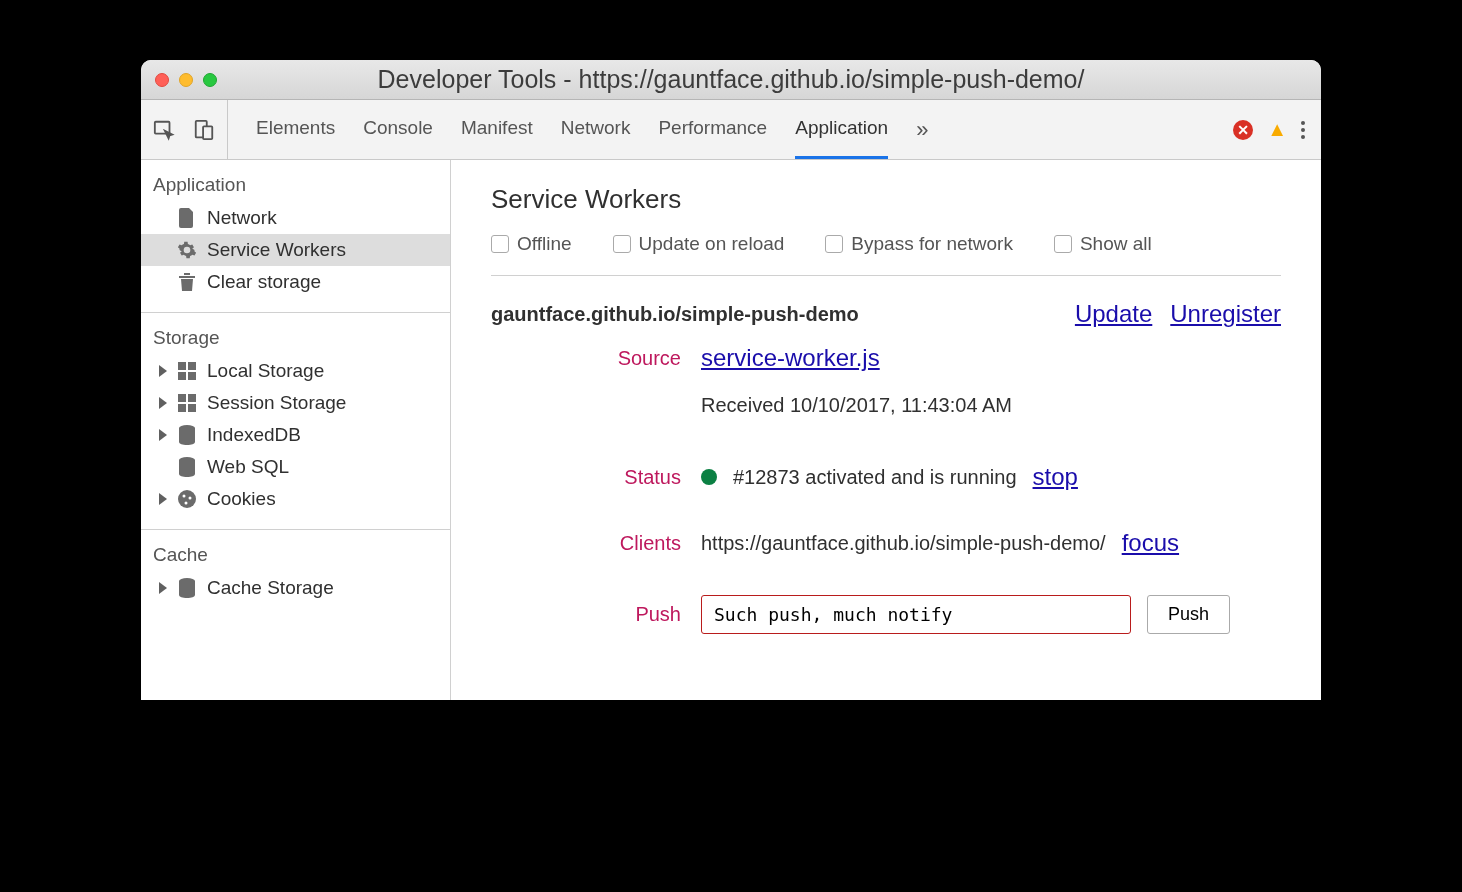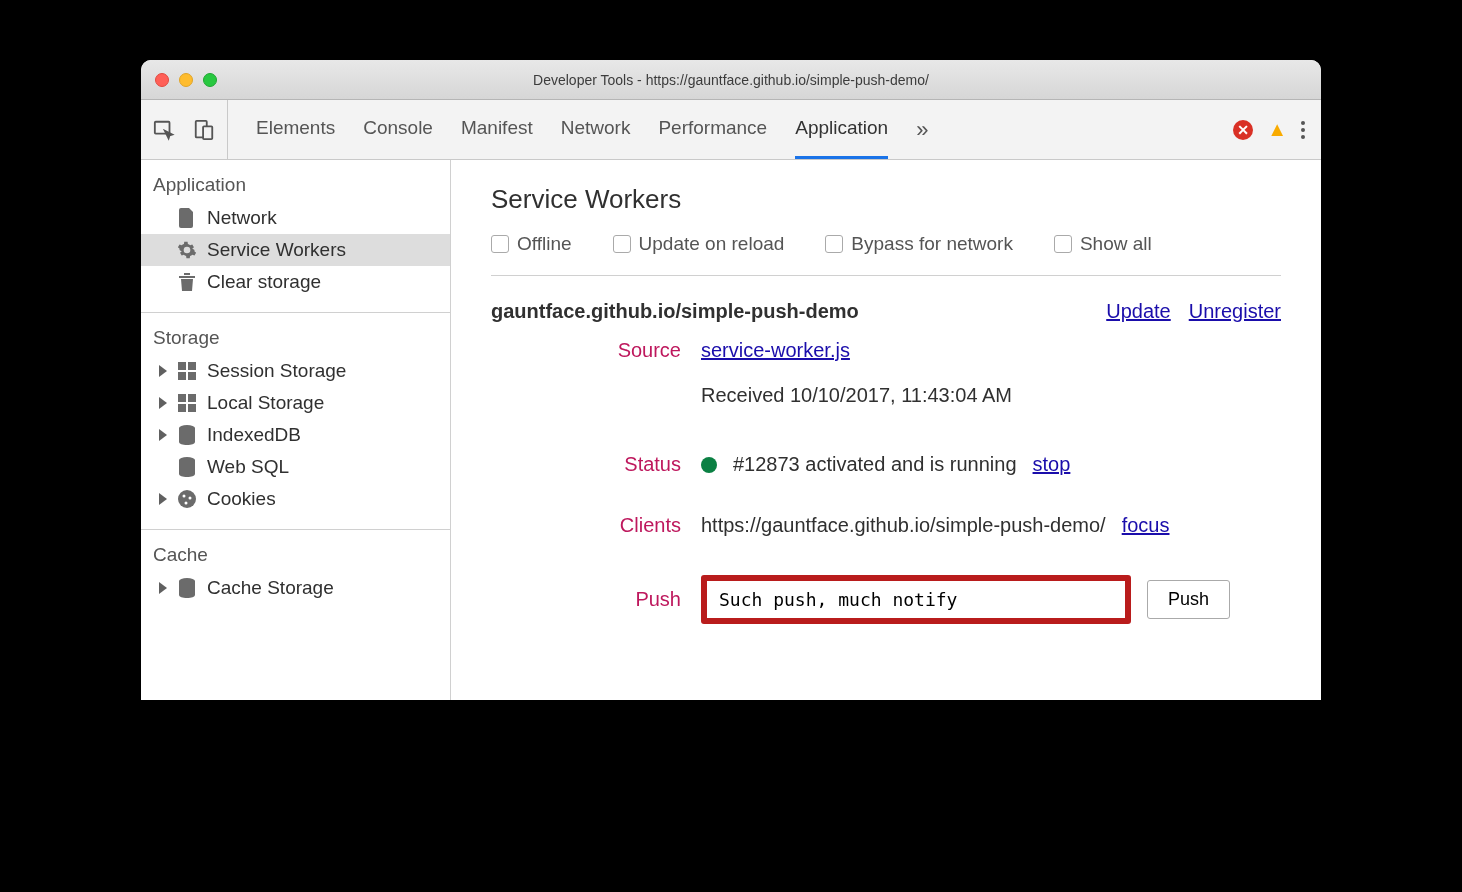--- a/index.html
+++ b/index.html
@@ -40,21 +40,21 @@
     left: 14px;
   }
   .traffic .dot {
     width: 14px; height: 14px; border-radius: 50%;
   }
   .dot.red { background: #ff5f57; border: 0.5px solid #e1493f; }
   .dot.yellow { background: #febc2e; border: 0.5px solid #e0a428; }
   .dot.green { background: #28c840; border: 0.5px solid #20a733; }
   .titlebar-title {
     margin: 0 auto;
-    font-size: 14px;
+    font-size: 25px;
     color: #3c3c3c;
   }
   
   .toolbar {
     height: 60px;
     border-bottom: 1px solid #c9c9c9;
     display: flex;
     align-items: stretch;
     background: #f3f3f3;
   }
@@ -159,36 +159,36 @@
   }
   .check { display:flex; align-items:center; gap:8px; cursor:pointer;}
   .checkbox {
     width:18px;height:18px;border:1px solid #aaa;border-radius:3px;background:#fff;
   }
   .origin-row {
     display:flex; align-items:center; gap:24px; margin-bottom:16px;
   }
   .origin-title { font-weight:600; font-size:20px;}
   .origin-links { margin-left:auto; display:flex; gap:18px;}
-  a.link { color:#1a0dab; text-decoration:underline; cursor:pointer; font-size:20px;}
+  a.link { color:#1a0dab; text-decoration:underline; cursor:pointer; font-size:24px;}
   .grid {
     display:grid;
     grid-template-columns: 210px 1fr;
     row-gap: 10px;
     align-items:center;
     font-size:20px;
   }
   .grid .label { text-align:right; color:#be185d; padding-right:20px;}
   .grid .val { display:flex; align-items:center; gap:16px; flex-wrap:wrap;}
   .spacer-row { height: 18px; }
   .status-dot {width:16px;height:16px;border-radius:50%;background:#0b8043;}
   .push-input {
     font-family: Menlo, Consolas, monospace;
     font-size:18px;
-    border:6px solid #b91c1c; border-radius:3px;
+    border:1px solid #b91c1c; border-radius:3px;
     padding:8px 12px; width:430px;
   }
   .push-btn {
     border:1px solid #aaa; border-radius:3px;
     background:#fff; padding:8px 20px; font-size:18px; cursor:pointer;
   }
 </style>
 </head>
 <body>
 
@@ -278,33 +278,33 @@
         <div class="side-item">
           <span class="tri"></span>
           <span class="side-icon">
             <svg width="18" height="18" viewBox="0 0 18 18" fill="#6b6b6b">
                 <rect x="0" y="0" width="8" height="8"></rect>
                 <rect x="10" y="0" width="8" height="8"></rect>
                 <rect x="0" y="10" width="8" height="8"></rect>
                 <rect x="10" y="10" width="8" height="8"></rect>
               </svg>
           </span>
-          <span>Session Storage</span>
+          <span>Local Storage</span>
         </div>
         <div class="side-item">
           <span class="tri"></span>
           <span class="side-icon">
             <svg width="18" height="18" viewBox="0 0 18 18" fill="#6b6b6b">
                 <rect x="0" y="0" width="8" height="8"></rect>
                 <rect x="10" y="0" width="8" height="8"></rect>
                 <rect x="0" y="10" width="8" height="8"></rect>
                 <rect x="10" y="10" width="8" height="8"></rect>
               </svg>
           </span>
-          <span>Local Storage</span>
+          <span>Session Storage</span>
         </div>
         <div class="side-item">
           <span class="tri"></span>
           <span class="side-icon">
             <svg width="18" height="20" viewBox="0 0 18 20" fill="#6b6b6b">
                 <ellipse cx="9" cy="3" rx="8" ry="3"></ellipse>
                 <path d="M1 3v5c0 1.7 3.6 3 8 3s8-1.3 8-3V3"></path>
                 <path d="M1 8v5c0 1.7 3.6 3 8 3s8-1.3 8-3V8"></path>
                 <path d="M1 13v4c0 1.7 3.6 3 8 3s8-1.3 8-3v-4"></path>
               </svg>

